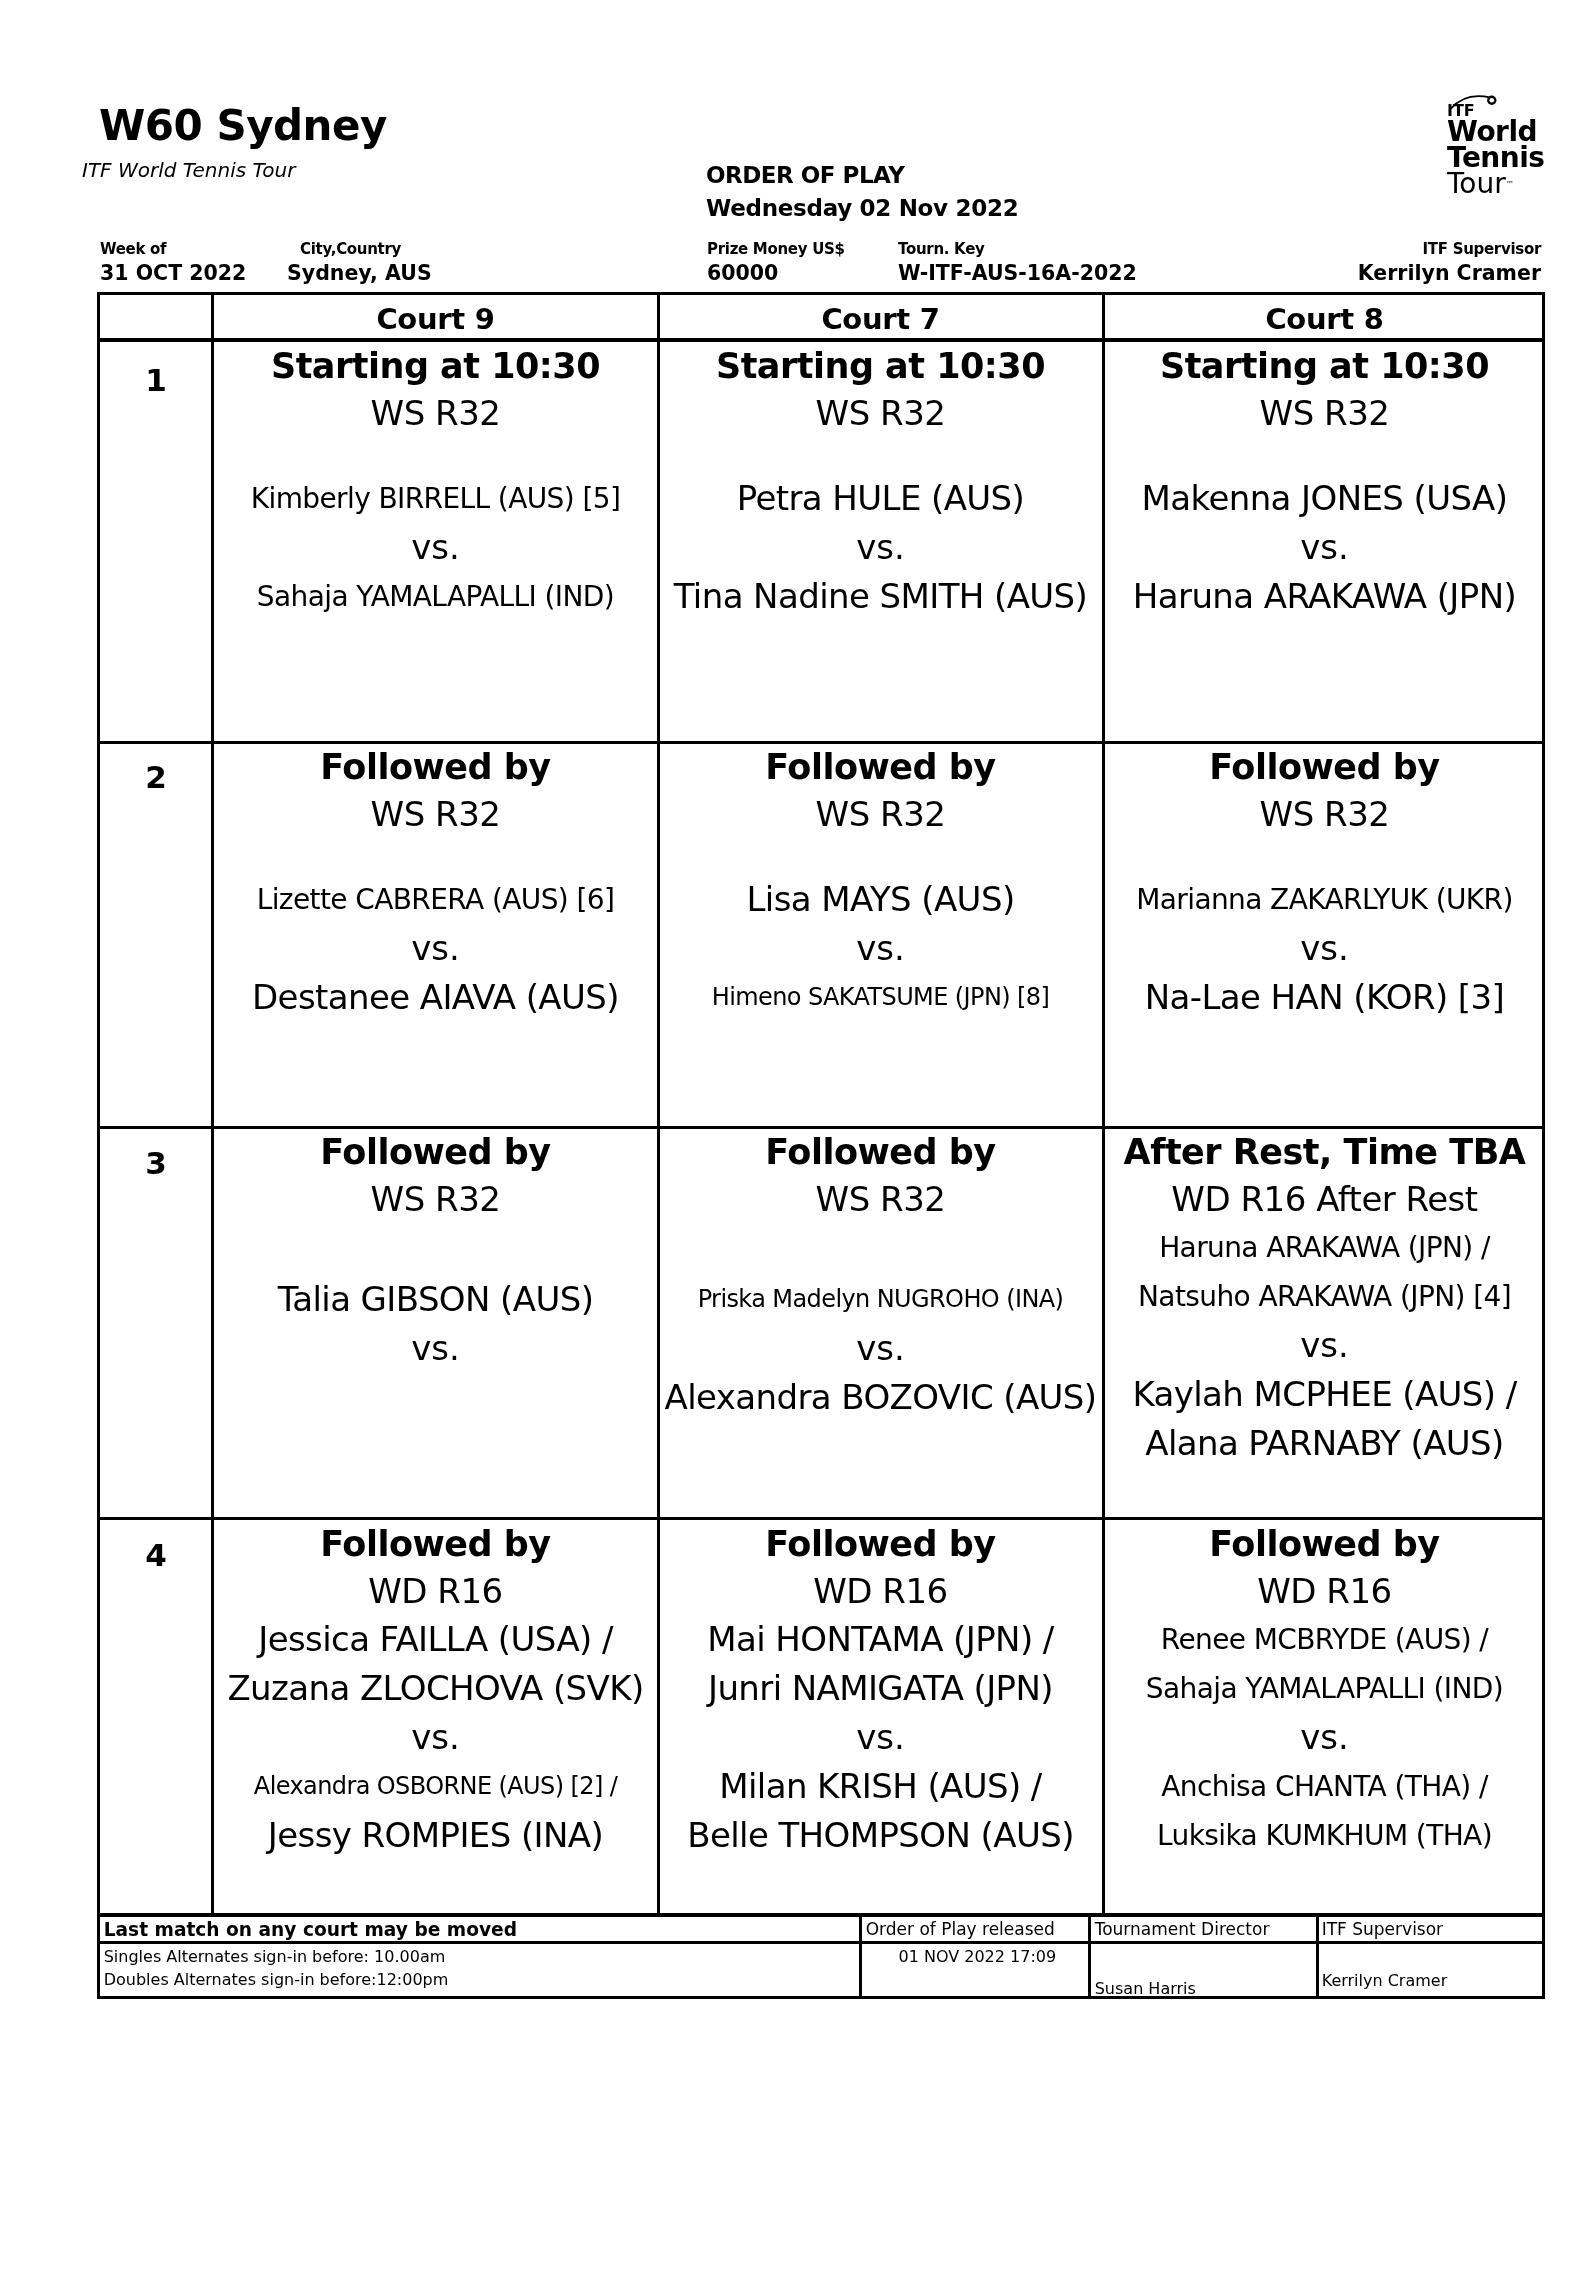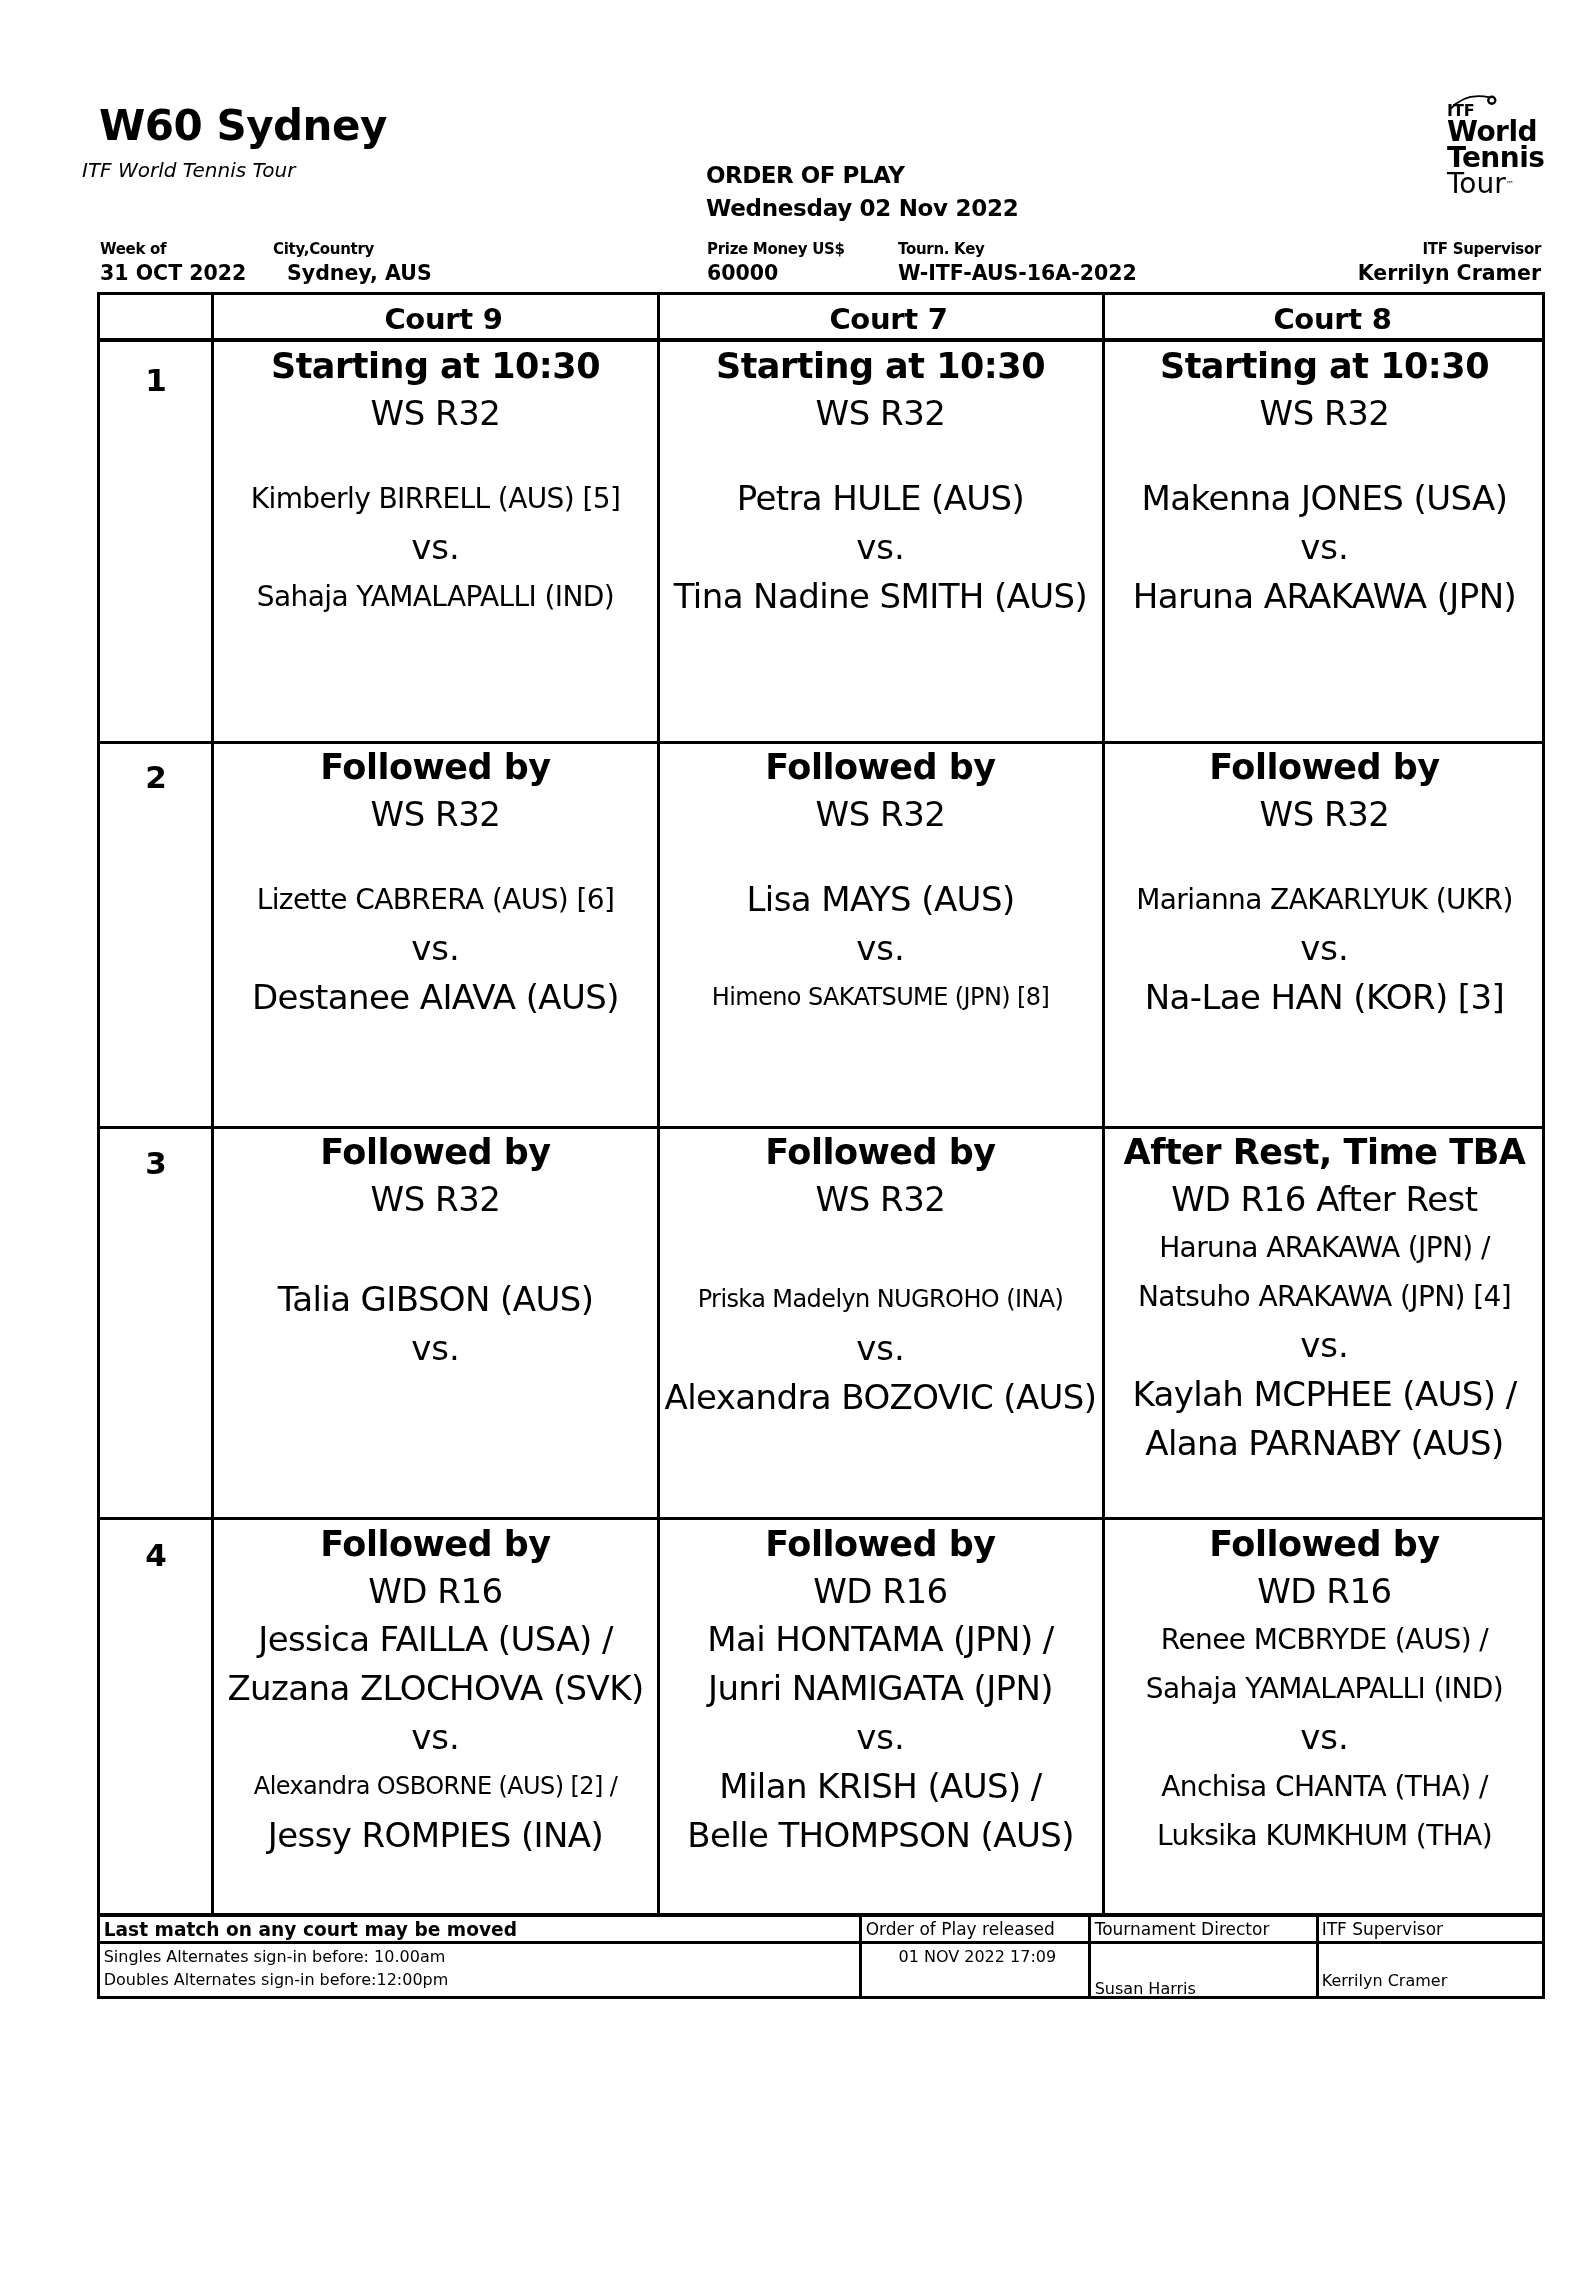--- a/index.html
+++ b/index.html
@@ -19,21 +19,21 @@
   .logo-line { font-size: 28px; font-weight: bold; line-height: 26px; letter-spacing: -0.5px; }
   .logo-tour { font-size: 28px; font-weight: normal; line-height: 26px; }
   .logo-tm { font-size: 8.4px; vertical-align: top; }
   .logo-arc { position: absolute; left: 0; top: -7.5px; }
 
   
   .grid { left: 97px; top: 292px; width: 1448px; height: 1624px; border: 3.7px solid #000; box-sizing: border-box; }
   .hline { position: absolute; left: 0; right: 0; background: #000; }
   .vline { position: absolute; top: 0; bottom: 0; background: #000; width: 2.8px; }
   .court-header { position: absolute; top: 0; height: 47px; display: flex; align-items: center; justify-content: center;
-                  font-size: 29px; font-weight: bold; letter-spacing: -0.3px; padding-left: 8px; }
+                  font-size: 29px; font-weight: bold; letter-spacing: -0.3px; }
   .row-num { position: absolute; left: 0; width: 112px; text-align: center; font-size: 31px; font-weight: bold; }
   .cell { position: absolute; text-align: center; overflow: hidden; white-space: nowrap; }
   .cell .time { font-size: 35px; font-weight: bold; line-height: 48px; letter-spacing: -0.5px; }
   .cell .event { font-size: 34px; line-height: 47px; letter-spacing: -0.5px; }
   .cell .line { line-height: 49px; font-size: 34px; letter-spacing: -0.6px; }
   .cell .sm { font-size: 28px; letter-spacing: -0.6px; }
   .cell .xs { font-size: 24px; letter-spacing: -0.6px; }
   .cell .vs { font-size: 34px; line-height: 49px; }
 
   
@@ -44,21 +44,21 @@
 </head>
 <body>
 
 <div class="abs title">W60 Sydney</div>
 <div class="abs subtitle">ITF World Tennis Tour</div>
 <div class="abs oop-title">ORDER OF PLAY</div>
 <div class="abs oop-date">Wednesday 02 Nov 2022</div>
 
 <div class="abs meta-label" style="left:100px">Week of</div>
 <div class="abs meta-value" style="left:100px">31 OCT 2022</div>
-<div class="abs meta-label" style="left:273px">City,Country</div>
+<div class="abs meta-label" style="left:300px">City,Country</div>
 <div class="abs meta-value" style="left:287px">Sydney, AUS</div>
 <div class="abs meta-label" style="left:707px">Prize Money US$</div>
 <div class="abs meta-value" style="left:707px">60000</div>
 <div class="abs meta-label" style="left:898px">Tourn. Key</div>
 <div class="abs meta-value" style="left:898px">W-ITF-AUS-16A-2022</div>
 <div class="abs meta-label right" style="right:52px">ITF Supervisor</div>
 <div class="abs meta-value right" style="right:52px">Kerrilyn Cramer</div>
 
 <div class="abs logo">
   <svg class="logo-arc" width="56" height="22.4" viewBox="0 0 60 24">

